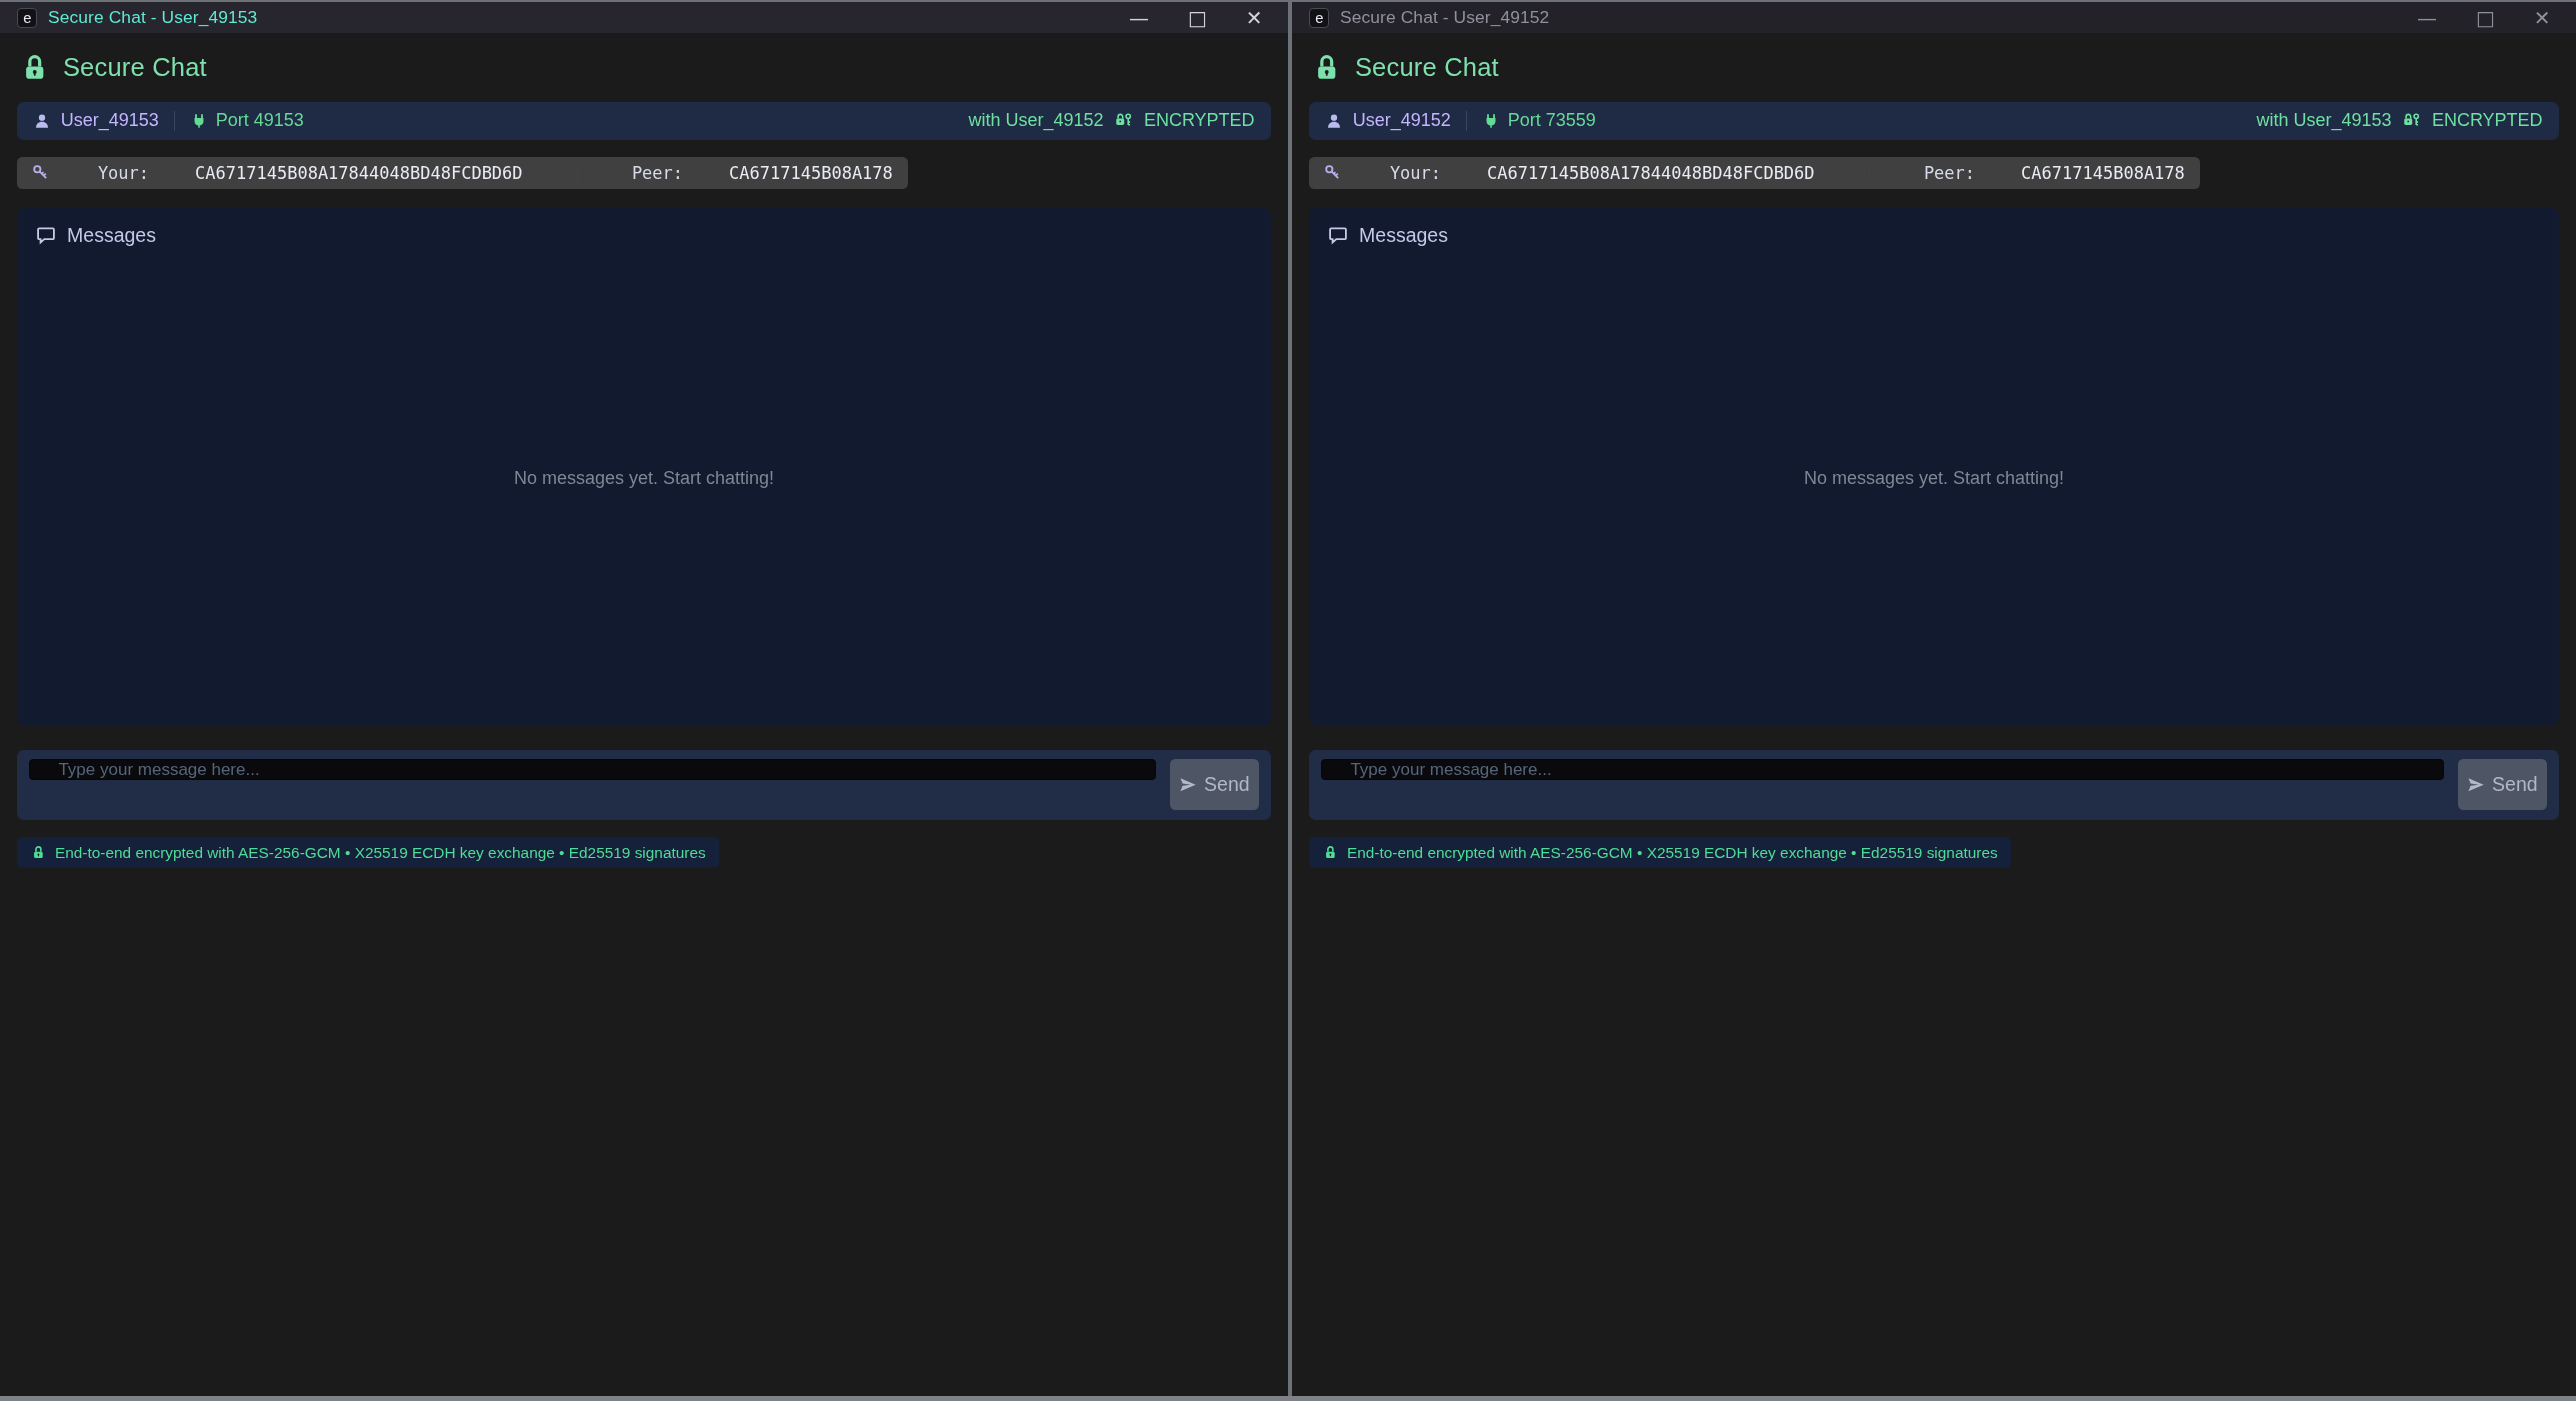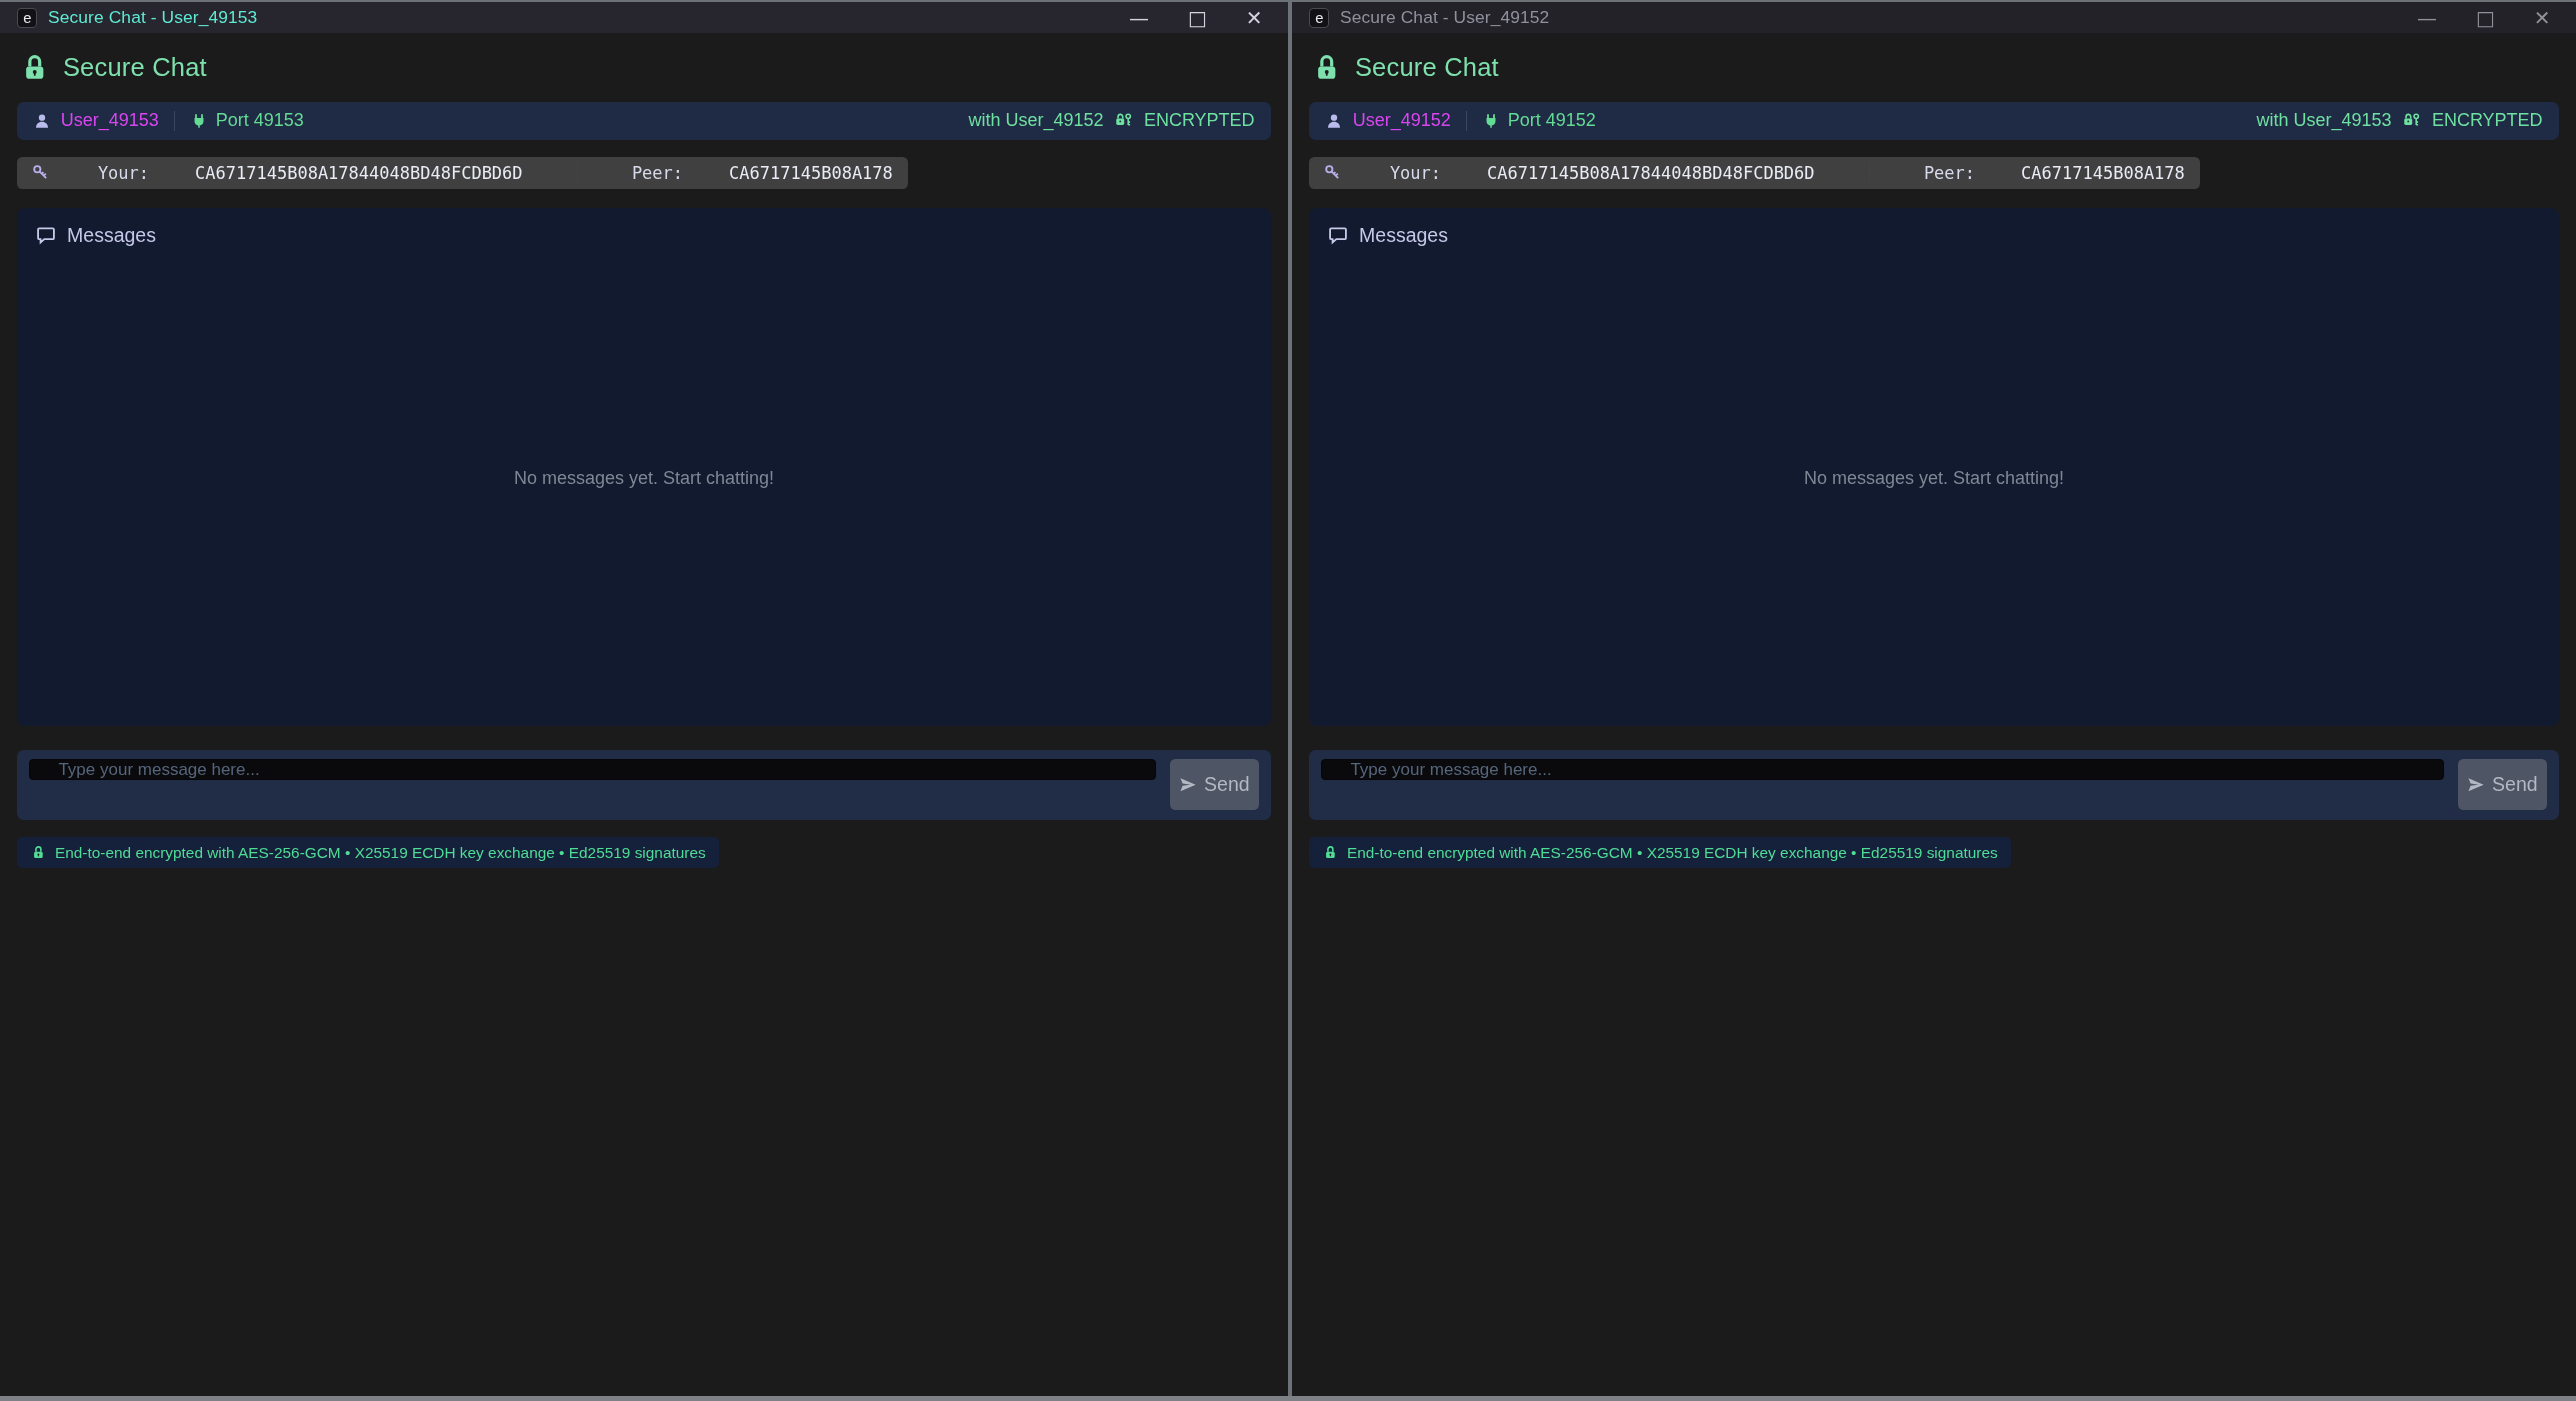--- a/index.html
+++ b/index.html
@@ -27,21 +27,21 @@
 
   
   .content { flex:1; display:flex; flex-direction:column; background:#1b1b1b; min-height:0; }
 
   .app-header { display:flex; align-items:center; gap:13.4px; margin:20px 0 0 20px; }
   .app-header .hlock { color:#7ee0ad; }
   .app-title { color:#7ee0ad; font-size:25.5px; font-weight:500; letter-spacing:0.2px; }
 
   .infobar { margin:19px 17.4px 0; height:38px; background:#1f2a44; border-radius:6.7px;
              display:flex; align-items:center; padding:0 16px; font-size:18px; }
-  .user-group { display:flex; align-items:center; gap:9.4px; color:#d946ef; }
+  .user-group { display:flex; align-items:center; gap:9.4px; color:#c4b5fd; }
   .ib-divider { width:1.3px; height:20px; background:#3a465f; margin:0 14.8px; }
   .port-group { display:flex; align-items:center; gap:8px; color:#63db95;justify-content:center; }
   .ib-right { margin-left:auto; display:flex; align-items:center; gap:10.7px; color:#6ee0a0; }
   .enc-label { color:#6ee0a0; }
 
   .fpbar { margin:17.4px 17.4px 0; width:fit-content; height:32px; background:#404040;
            border-radius:5.4px; display:flex; align-items:center; padding:0 14.8px;
            font-family:"DejaVu Sans Mono","Liberation Mono",monospace; font-size:17px;gap:38px; }
   .fp-key { color:#b9aeea; margin-right:10.7px; }
   .fp-label { color:#d7daea; margin-right:8px; }
@@ -242,21 +242,21 @@
           </span>
           <span>User_49152</span>
         </div>
         <div class="ib-divider"></div>
         <div class="port-group">
           <span>
             <svg width="18" height="18" viewBox="0 0 24 24">
                 <use href="#i-plug"></use>
               </svg>
           </span>
-          <span>Port 49152</span>
+          <span>Port 73559</span>
         </div>
         <div class="ib-right">
           <span>with User_49153</span>
           <span>
             <svg width="19" height="17.4" viewBox="0 0 24 24">
                 <use href="#i-lockkey"></use>
               </svg>
           </span>
           <span class="enc-label">ENCRYPTED</span>
         </div>

